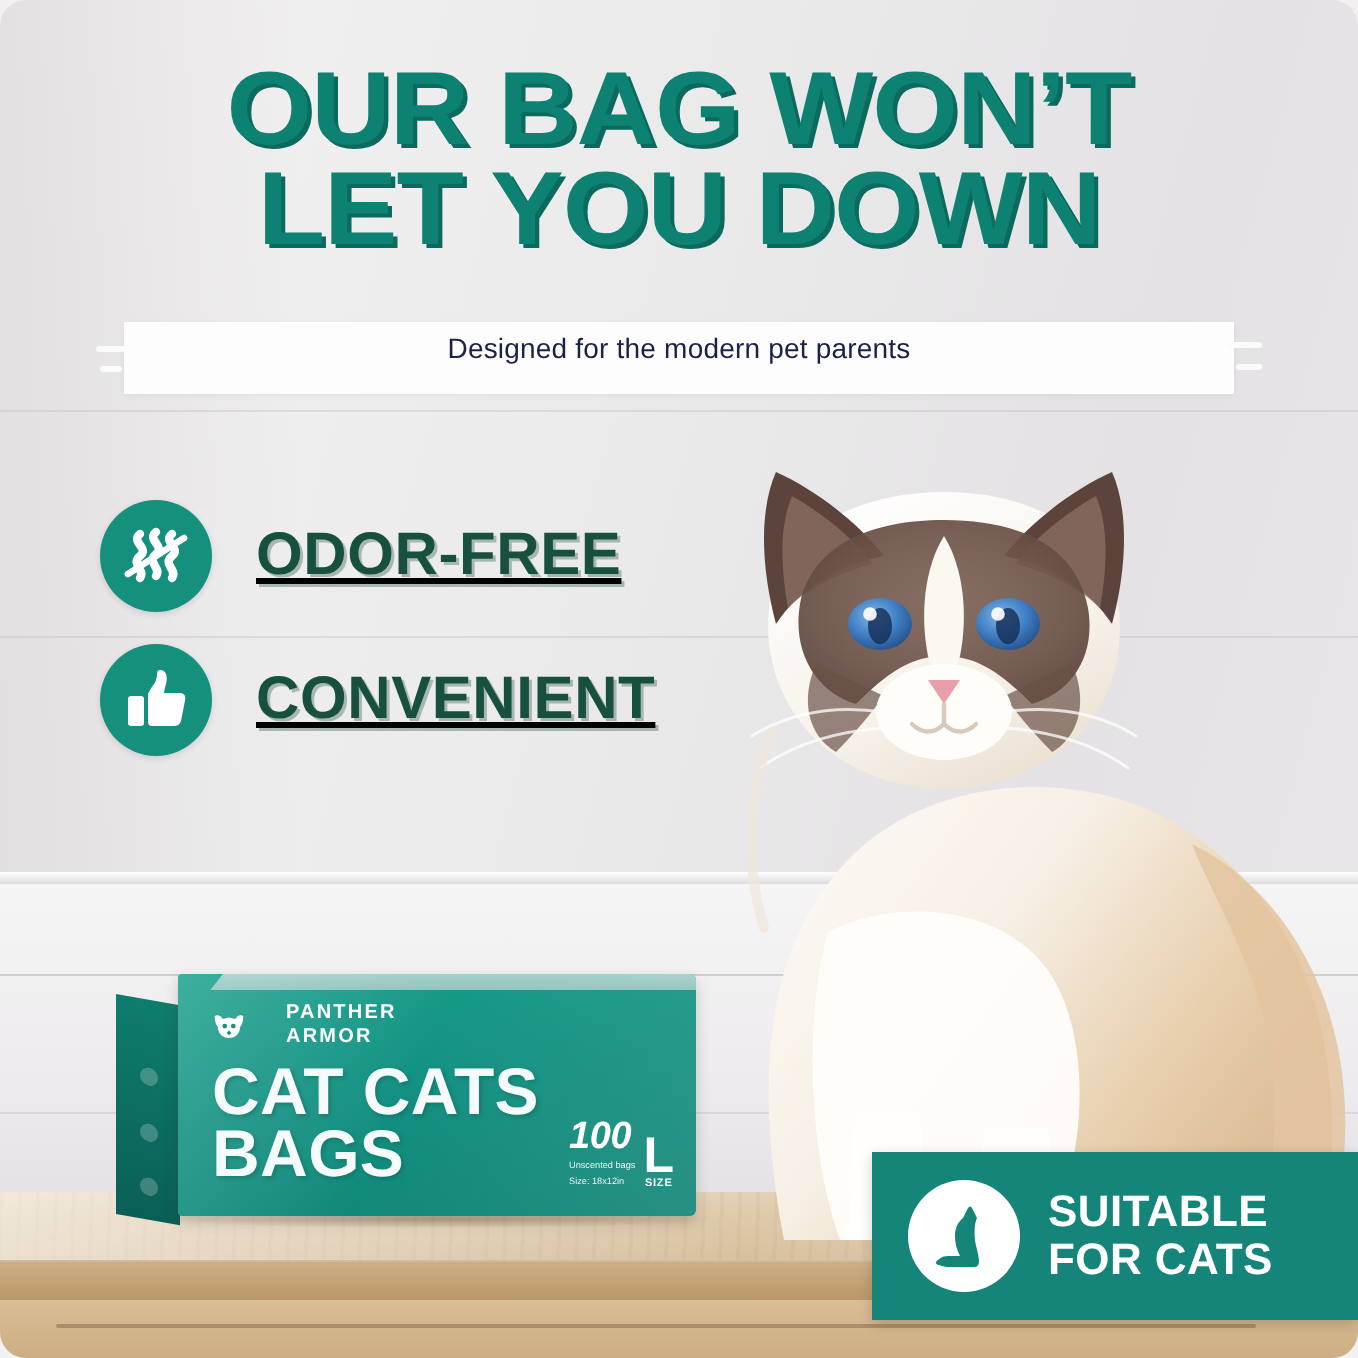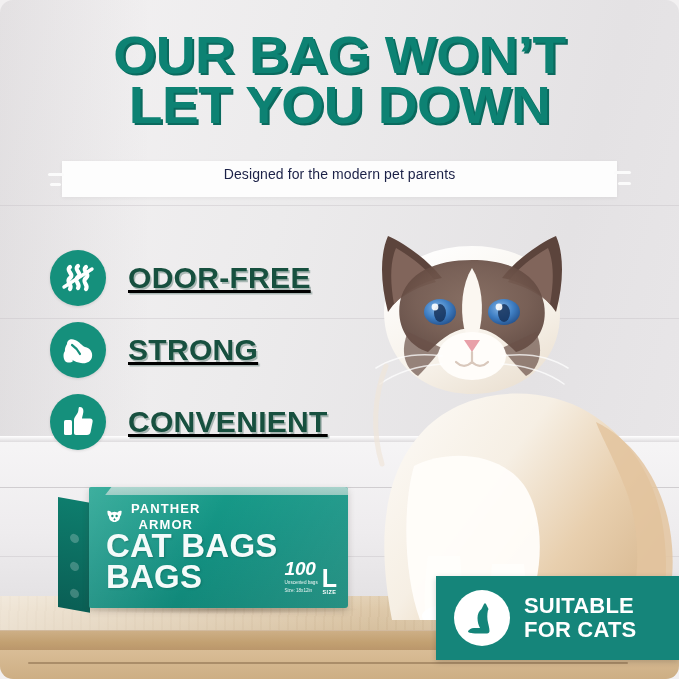--- a/index.html
+++ b/index.html
@@ -146,22 +146,22 @@
     position:absolute; left:24px; top:-12px; width:268px; height:20px;
     background:linear-gradient(180deg,#cfe6e2,#9ac9c1);
     transform:skewX(-38deg); opacity:.92;
   }
   .box-brand {
     position:absolute; left:16px; top:14px;
     display:flex; align-items:center; z-index:3;
   }
   .box-brand-logo { width:19px; height:19px; flex:0 0 19px; }
   .box-brand-text {
-    margin-left:7px; color:#ffffff; font-size:13px; font-weight:bold;
-    line-height:1.22; letter-spacing:1.1px;text-align:center;
+    margin-left:19px; color:#ffffff; font-size:10px; font-weight:bold;
+    line-height:1.22; letter-spacing:1.1px;
   }
   .box-title {
     position:absolute; left:17px; top:44px; z-index:3;
     color:#f4fbfa; font-size:33px; font-weight:bold; font-stretch:condensed;
     line-height:.93; letter-spacing:.2px;
     text-shadow:1px 1px 2px rgba(0,60,50,.28);
   }
   .box-count {
     position:absolute; right:11px; bottom:13px; z-index:3;
     display:flex; align-items:flex-end; color:#ffffff;
@@ -326,33 +326,20 @@
             <path d="M11 8 C6 12 16 15 11 19 C6 23 14 26 11 30"></path>
             <path d="M19 7 C14 11 24 14 19 18 C14 22 22 25 19 29"></path>
             <path d="M27 8 C22 12 32 15 27 19 C22 23 30 26 27 30"></path>
           </g>
           <path d="M5 28 L33 10" stroke="#ffffff" stroke-width="3.4" stroke-linecap="round"></path>
         </svg>
       </div>
       <div class="feature-label">ODOR-FREE</div>
     </div>
 
-    <div class="feature">
-      <div class="feature-icon">
-        <svg width="38" height="38" viewBox="0 0 38 38">
-          <path d="M8 13 C8 9 12 7 16 9 C21 11 23 15 26 16
-                   C31 17 34 21 33 26 C32 31 27 33 22 32
-                   C16 31 10 28 7 23 C5 20 6 16 8 13 Z" fill="#ffffff"></path>
-          <path d="M6 20 C4 22 4 27 6 30 C8 32 12 32 14 30
-                   C12 27 10 24 9 21 Z" fill="#ffffff"></path>
-          <path d="M13 14 C16 16 19 19 21 23" stroke="#15907c" stroke-width="2.2" fill="none" stroke-linecap="round"></path>
-        </svg>
-      </div>
-      <div class="feature-label">STRONG</div>
-    </div>
 
     <div class="feature">
       <div class="feature-icon">
         <svg width="38" height="38" viewBox="0 0 38 38">
           <rect x="5" y="17" width="8" height="15" rx="1.6" fill="#ffffff"></rect>
           <path d="M15 17 C15 14 18 12 19 9 C20 6 19 4 21 4
                    C24 4 25 7 24 11 C23.5 13 23 14.5 23 15.5
                    L31 15.5 C33 15.5 34 17 33.6 18.8
                    L31.6 29 C31.2 31 30 32 28 32 L17 32
                    C15.8 32 15 31.2 15 30 Z" fill="#ffffff"></path>
@@ -384,21 +371,21 @@
           <circle cx="14.7" cy="11.4" r="1.5" fill="#15907c"></circle>
           <path d="M12 14 L10.5 16 L12 17 L13.5 16 Z" fill="#15907c"></path>
         </svg>
         <div class="box-brand-text">
           <div>PANTHER</div>
           <div>ARMOR</div>
         </div>
       </div>
 
       <div class="box-title">
-        <div>CAT BAGS</div>
+        <div>CAT CATS</div>
         <div>BAGS</div>
       </div>
 
       <div class="box-count">
         <div>
           <div class="box-count-num">100</div>
           <div class="box-count-fine">Unscented bags</div>
           <div class="box-count-fine">Size: 18x12in</div>
         </div>
         <div class="box-count-size">

